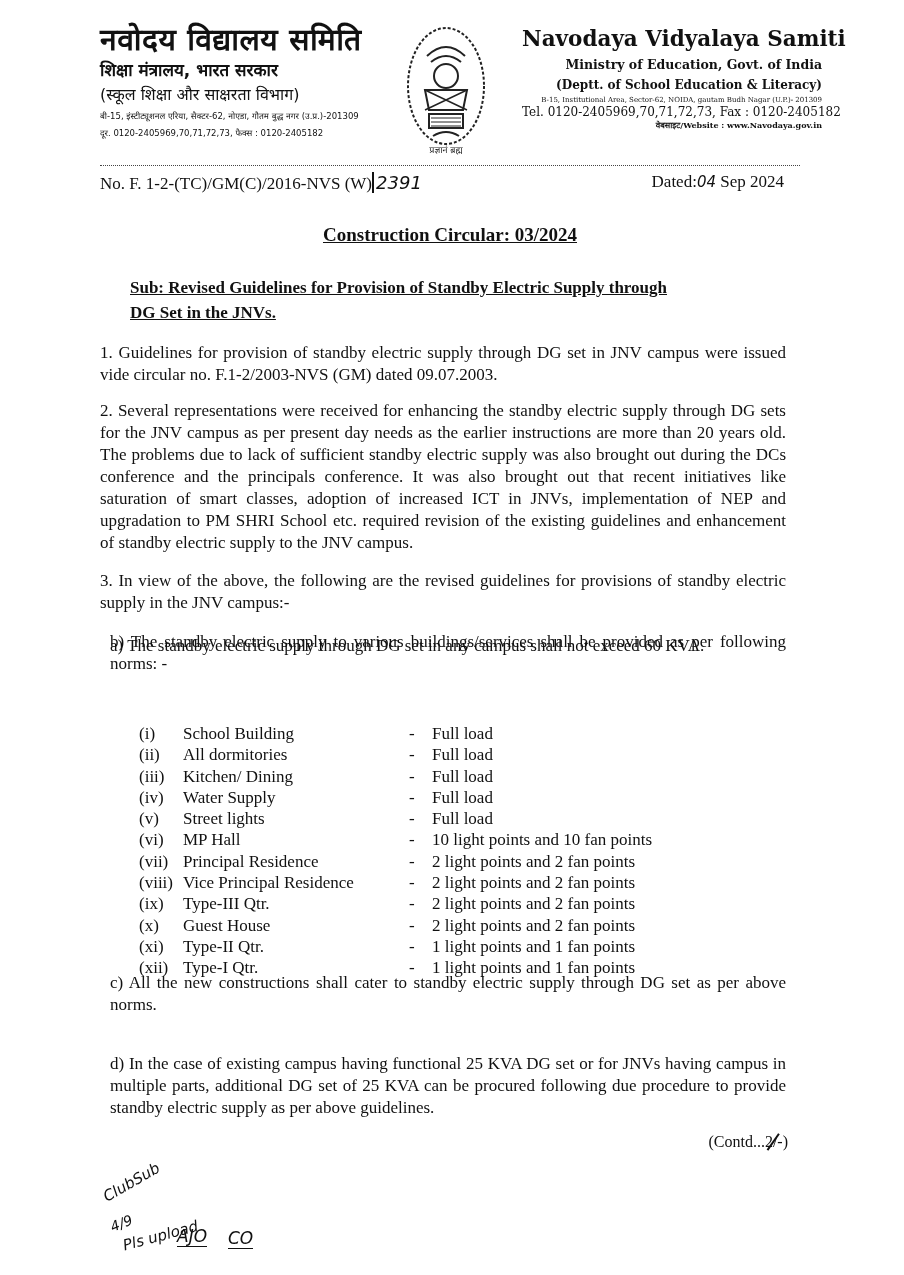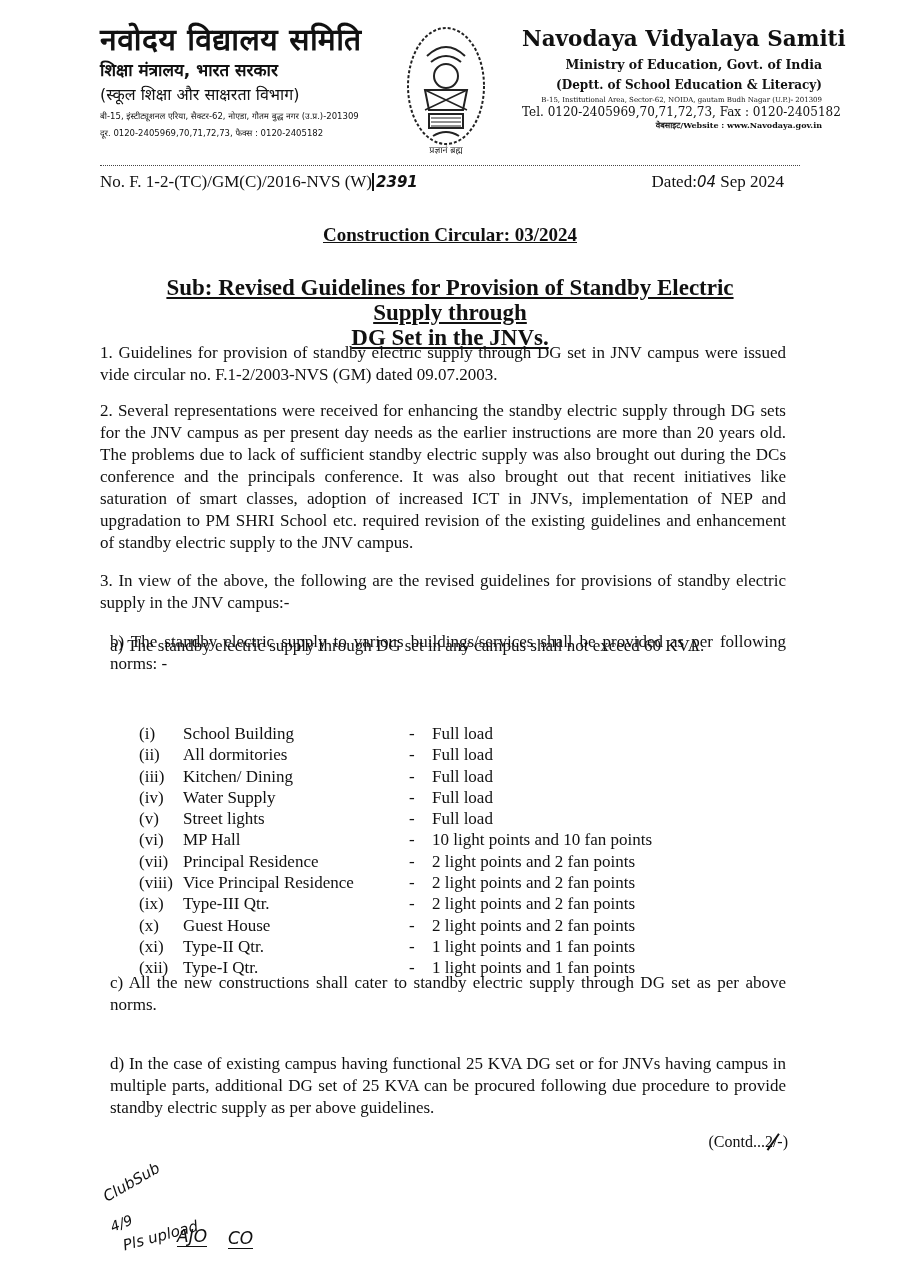--- a/index.html
+++ b/index.html
@@ -20,26 +20,26 @@
   .lh-eng .e2 { font-family:"DejaVu Serif", serif; font-weight:bold; font-size:12.5px; line-height:22px; white-space:nowrap; padding-right:20px; }
   .lh-eng .e3 { font-family:"DejaVu Serif", serif; font-weight:bold; font-size:12px; line-height:18px; white-space:nowrap; padding-right:20px; }
   .lh-eng .e4 { font-family:"DejaVu Serif", serif; font-size:7px; line-height:13px; white-space:nowrap; padding-right:20px; }
   .lh-eng .e5 { font-family:"DejaVu Serif", serif; font-size:12px; line-height:11px; white-space:nowrap; padding-right:20px; }
   .lh-eng .e6 { font-family:"DejaVu Serif", serif; font-weight:bold; font-size:8px; line-height:14px; white-space:nowrap; padding-right:20px; }
 
   .rule { position:absolute; left:100px; top:165px; width:700px; border-top:1.5px dotted #444; }
 
   .ref-line { position:absolute; left:100px; top:172px; width:700px; height:26px; font-size:17px; }
   .ref-no { position:absolute; left:0; top:0; white-space:nowrap; }
-  .ref-hand { font-family:"DejaVu Sans", sans-serif; font-style:italic; font-weight:bold; font-size:15px; border-left:2px solid #111; padding-left:2px; }
+  .ref-hand { font-family:"DejaVu Sans", sans-serif; font-style:italic; font-weight:normal; font-size:18px; border-left:2px solid #111; padding-left:2px; }
   .dated { position:absolute; right:16px; top:0; white-space:nowrap;text-align:right; }
   .dated .hand { font-family:"DejaVu Sans", sans-serif; font-style:italic; font-size:15px; }
 
   .title { position:absolute; left:100px; top:224px; width:700px; text-align:center; font-weight:bold; font-size:19px; text-decoration:underline; }
-  .subject { position:absolute; left:130px; top:275px; width:640px; text-align:center; font-weight:bold; font-size:23px; line-height:25px; text-decoration:underline; }
+  .subject { position:absolute; left:130px; top:275px; width:640px; font-weight:bold; font-size:17px; line-height:25px; text-decoration:underline; }
 
   .para { position:absolute; left:100px; width:686px; font-size:17px; line-height:22px; text-align:justify; }
   .indent { position:absolute; left:110px; width:676px; font-size:17px; line-height:22px; text-align:justify; }
 
   .norms { position:absolute; left:139px; top:723px; width:560px; font-size:17px; }
   .norm-row { position:relative; height:21.3px; line-height:21px; }
   .norm-num { position:absolute; left:0; top:0; }
   .norm-item { position:absolute; left:44px; top:0; white-space:nowrap; }
   .norm-dash { position:absolute; left:270px; top:0; }
   .norm-val { position:absolute; left:293px; top:0; white-space:nowrap; }

